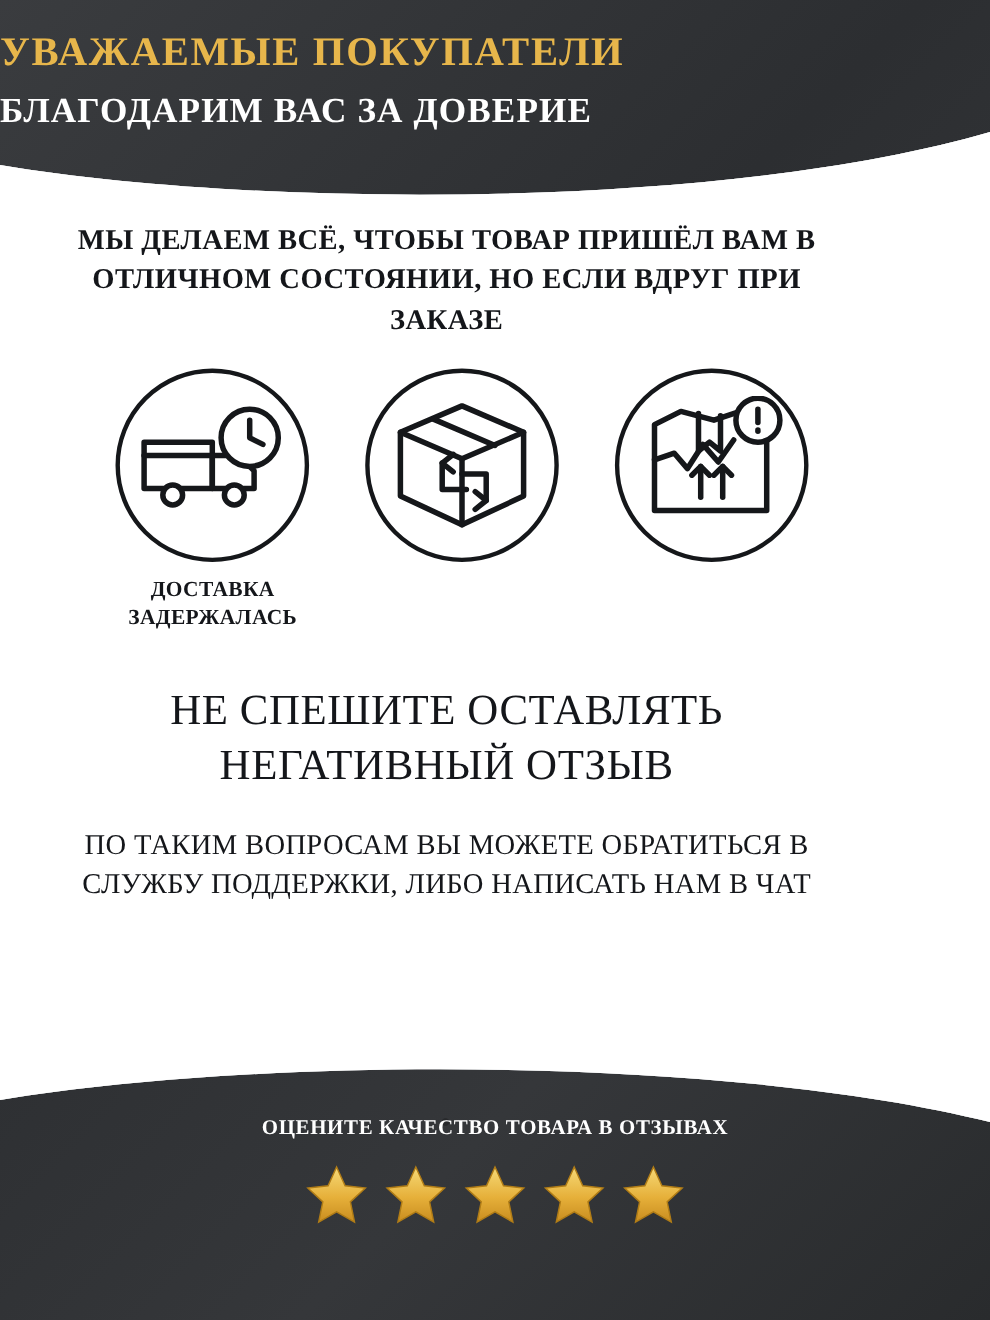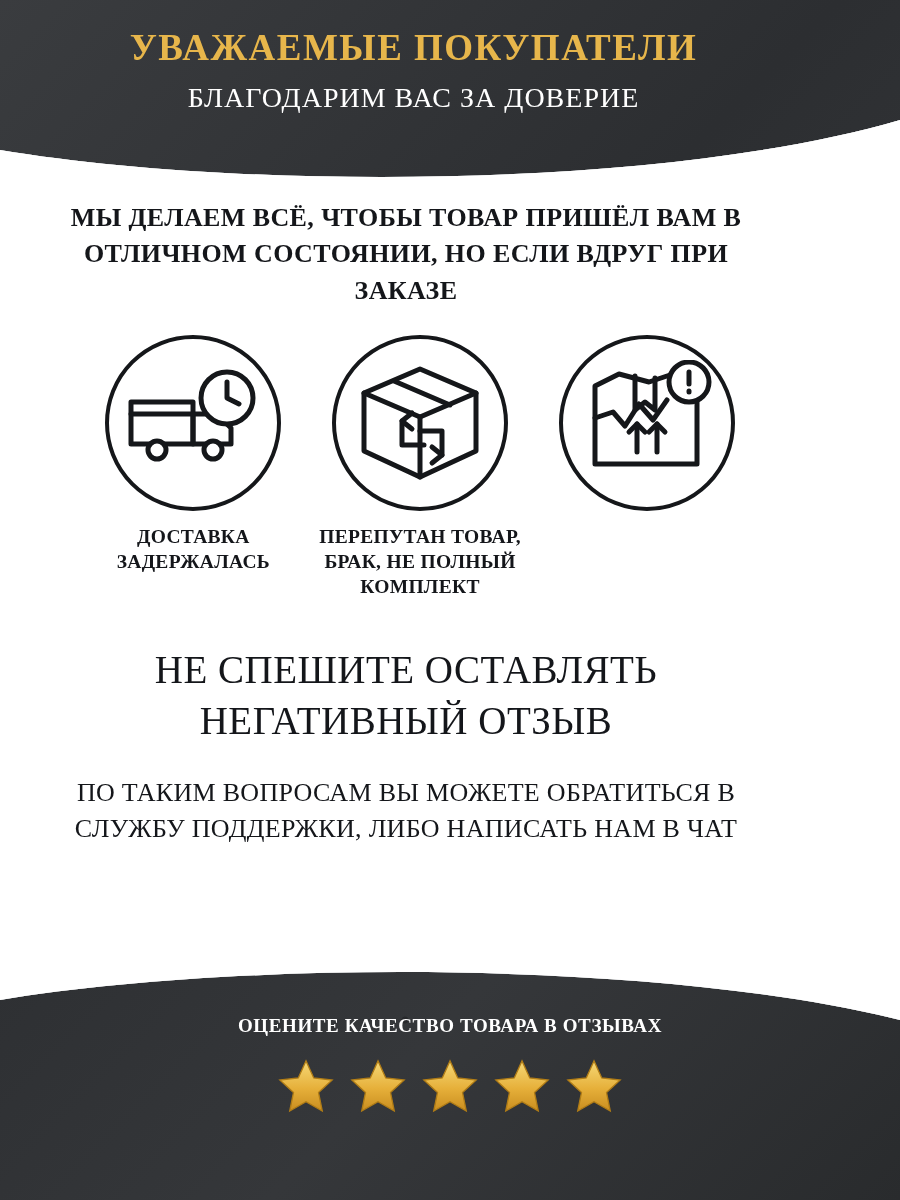--- a/index.html
+++ b/index.html
@@ -48,35 +48,33 @@
     background: #ffffff;
   }
 
   
   .header {
     position: absolute;
     left: 0;
     top: 0;
     width: 767px;
     height: 170px;
-    text-align: center;
     color: #ffffff;
-    margin-left: 30px;
   }
   .header-title {
     font-size: 37px;
     font-weight: bold;
     letter-spacing: 1.5px;
     color: #e7b64b;
     margin-top: 26px;
     text-transform: uppercase;
   }
   .header-sub {
-    font-size: 28px;
-    font-weight: normal;
+    font-size: 32px;
+    font-weight: bold;
     letter-spacing: 1px;
     line-height: 1.22;
     margin-top: 12px;
     text-transform: uppercase;
   }
 
   
   .content {
     position: absolute;
     left: 0;
@@ -217,21 +215,20 @@
               <polyline points="14,34 70,58 126,34"></polyline>
               <line x1="70" y1="58" x2="70" y2="118"></line>
               <path d="M44,22 L100,46"></path>
               <path d="M52,62 L52,86 L74,86"></path>
               <polyline points="62,54 52,62 62,70"></polyline>
               <path d="M92,96 L92,72 L70,72"></path>
               <polyline points="82,104 92,96 82,88"></polyline>
             </g>
           </svg>
         </div>
-        <div class="icon-caption">ПЕРЕПУТАН ТОВАР, БРАК, НЕ ПОЛНЫЙ КОМПЛЕКТ</div>
       </div>
 
       <div class="icon-item">
         <div class="icon-circle">
           <svg width="136" height="126" viewBox="0 0 136 126">
             <g fill="none" stroke="#15171a" stroke-width="5" stroke-linecap="round" stroke-linejoin="round">
               <path d="M16,26 L40,14 L70,22 L100,12 L118,24 L118,104 L16,104 Z"></path>
               <path d="M16,58 L34,52 L46,66 L60,44 L74,60 L88,40"></path>
               <path d="M56,16 L56,50 L66,42 L76,50 L76,18"></path>
               <line x1="58" y1="92" x2="58" y2="64"></line>

